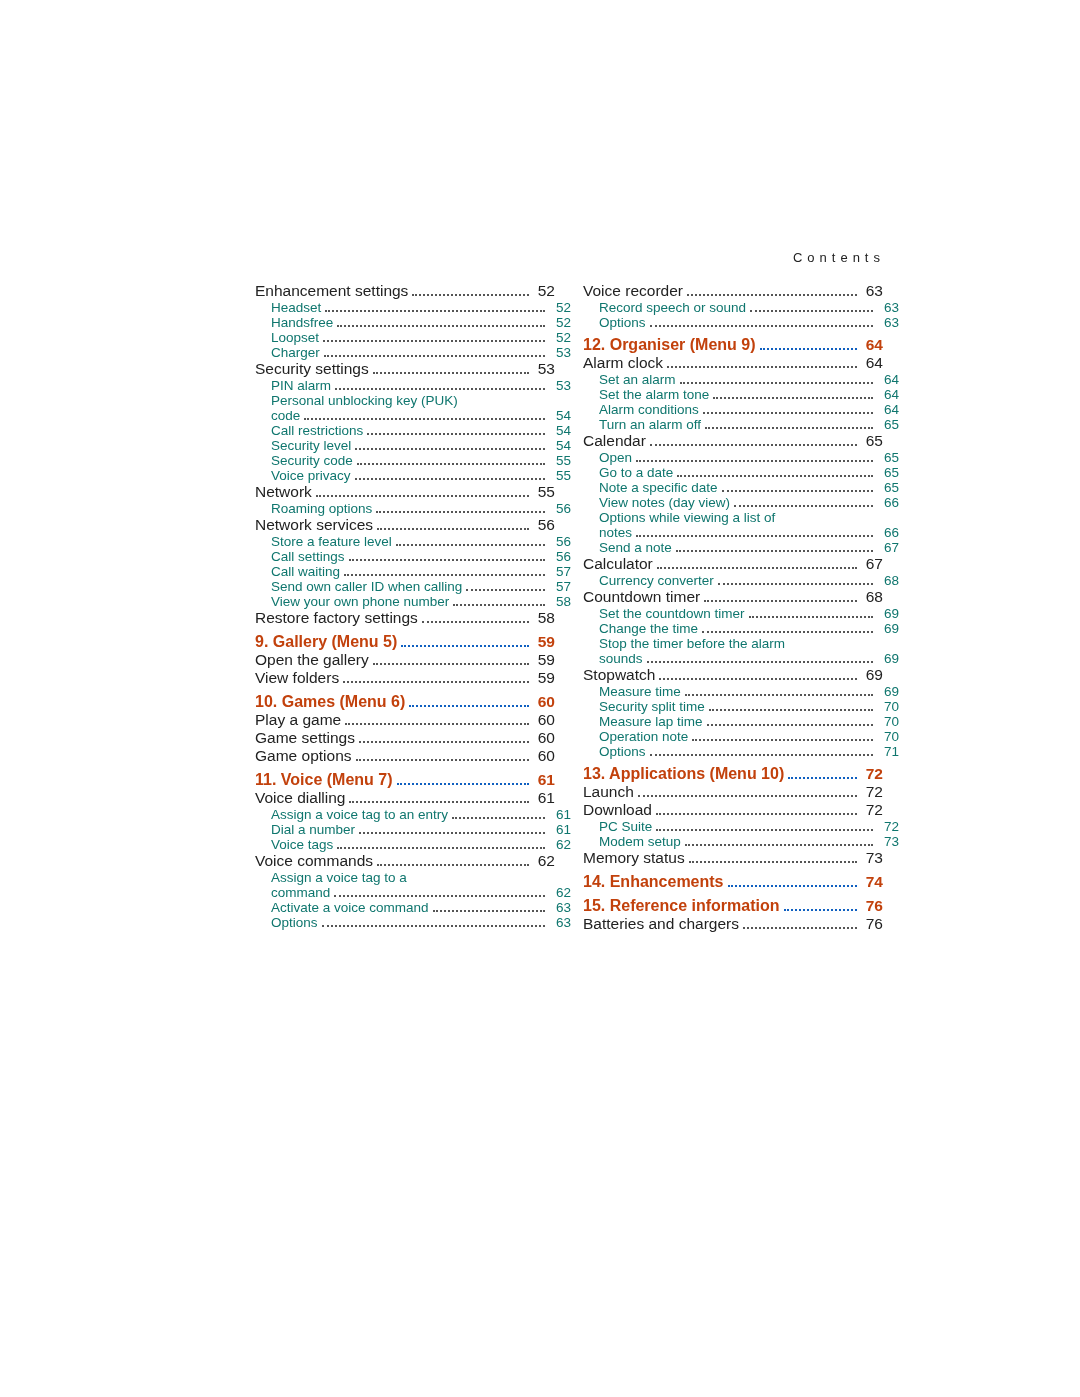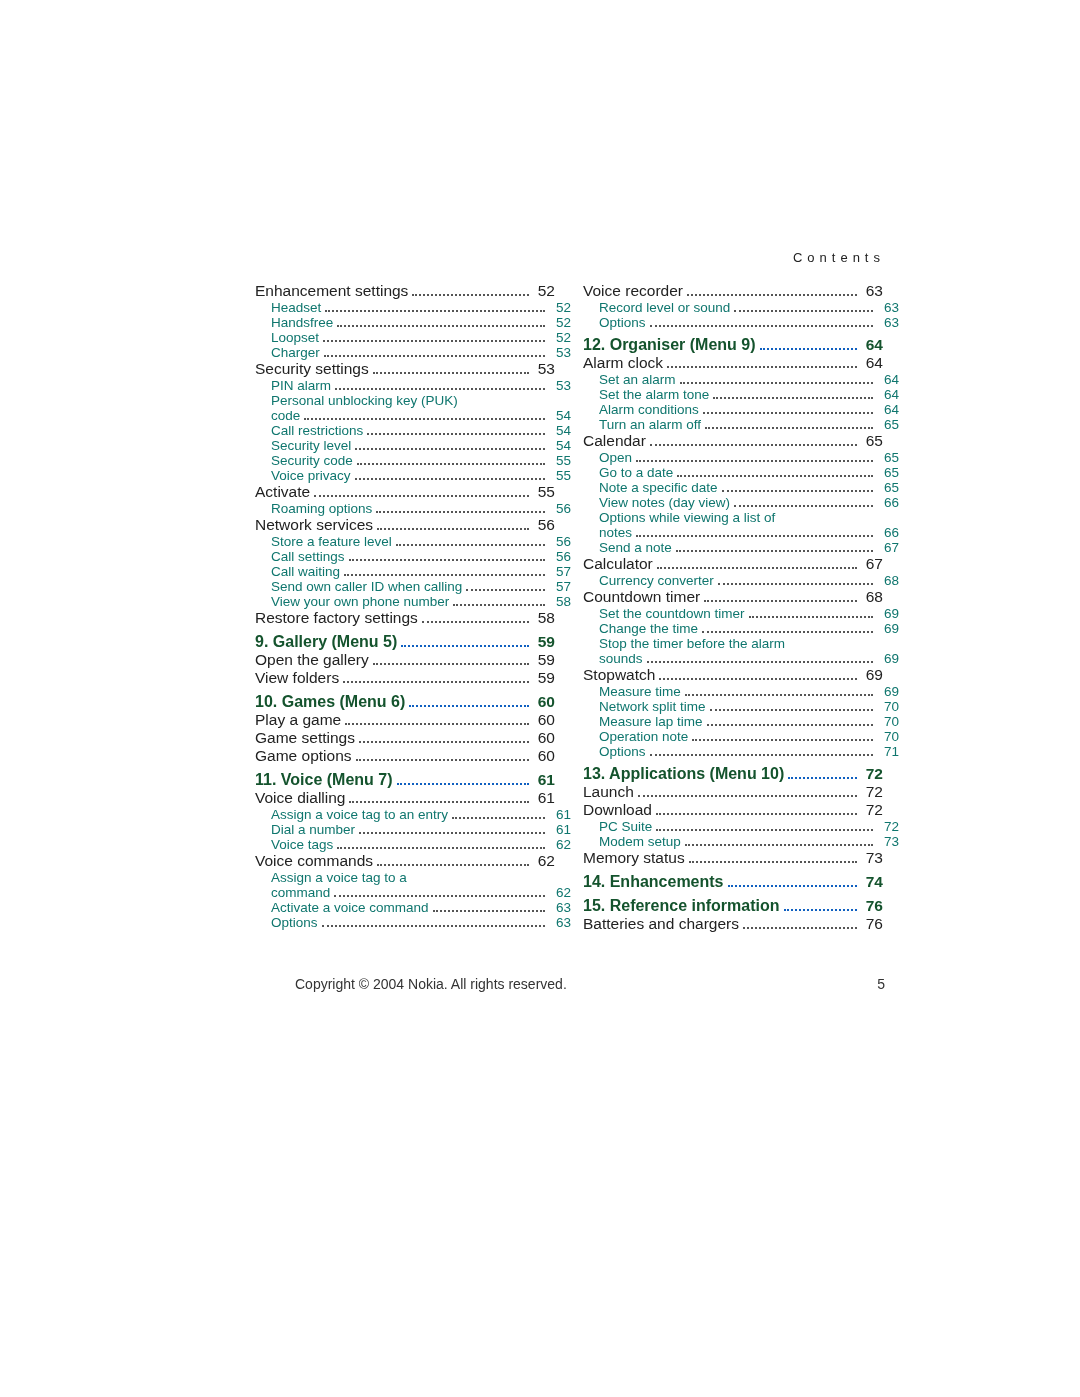--- a/index.html
+++ b/index.html
@@ -52,21 +52,21 @@
     border-bottom: none;
   }
   .toc-row .pg {
     flex: 0 0 auto;
     text-align: right;
     min-width: 22px;
   }
   .lvl-section {
     font-size: 16px;
     font-weight: 700;
-    color: #14532d;
+    color: #c2410c;
     margin-top: 6px;
   }
   .lvl-section .dots { border-bottom-color: #1060c0; }
   .lvl-1 {
     font-size: 15.5px;
     color: #222;
   }
   .lvl-2 {
     font-size: 13.5px;
     color: #0f766e;
@@ -177,21 +177,21 @@
         </div>
         <div>
           <div class="toc-row lvl-2">
             <span class="label">Voice privacy</span>
             <span class="dots"></span>
             <span class="pg">55</span>
           </div>
         </div>
         <div>
           <div class="toc-row lvl-1">
-            <span class="label">Activate</span>
+            <span class="label">Network</span>
             <span class="dots"></span>
             <span class="pg">55</span>
           </div>
         </div>
         <div>
           <div class="toc-row lvl-2">
             <span class="label">Roaming options</span>
             <span class="dots"></span>
             <span class="pg">56</span>
           </div>
@@ -365,21 +365,21 @@
     <div class="col" id="col-1">
         <div>
           <div class="toc-row lvl-1">
             <span class="label">Voice recorder</span>
             <span class="dots"></span>
             <span class="pg">63</span>
           </div>
         </div>
         <div>
           <div class="toc-row lvl-2">
-            <span class="label">Record level or sound</span>
+            <span class="label">Record speech or sound</span>
             <span class="dots"></span>
             <span class="pg">63</span>
           </div>
         </div>
         <div>
           <div class="toc-row lvl-2">
             <span class="label">Options</span>
             <span class="dots"></span>
             <span class="pg">63</span>
           </div>
@@ -534,21 +534,21 @@
         </div>
         <div>
           <div class="toc-row lvl-2">
             <span class="label">Measure time</span>
             <span class="dots"></span>
             <span class="pg">69</span>
           </div>
         </div>
         <div>
           <div class="toc-row lvl-2">
-            <span class="label">Network split time</span>
+            <span class="label">Security split time</span>
             <span class="dots"></span>
             <span class="pg">70</span>
           </div>
         </div>
         <div>
           <div class="toc-row lvl-2">
             <span class="label">Measure lap time</span>
             <span class="dots"></span>
             <span class="pg">70</span>
           </div>
@@ -626,17 +626,13 @@
         <div>
           <div class="toc-row lvl-1">
             <span class="label">Batteries and chargers</span>
             <span class="dots"></span>
             <span class="pg">76</span>
           </div>
         </div>
       </div>
   </div>
 
-  <div class="footer">
-    <span class="copy">Copyright © 2004 Nokia. All rights reserved.</span>
-    <span>5</span>
-  </div>
 </div>
 
 </body></html>

